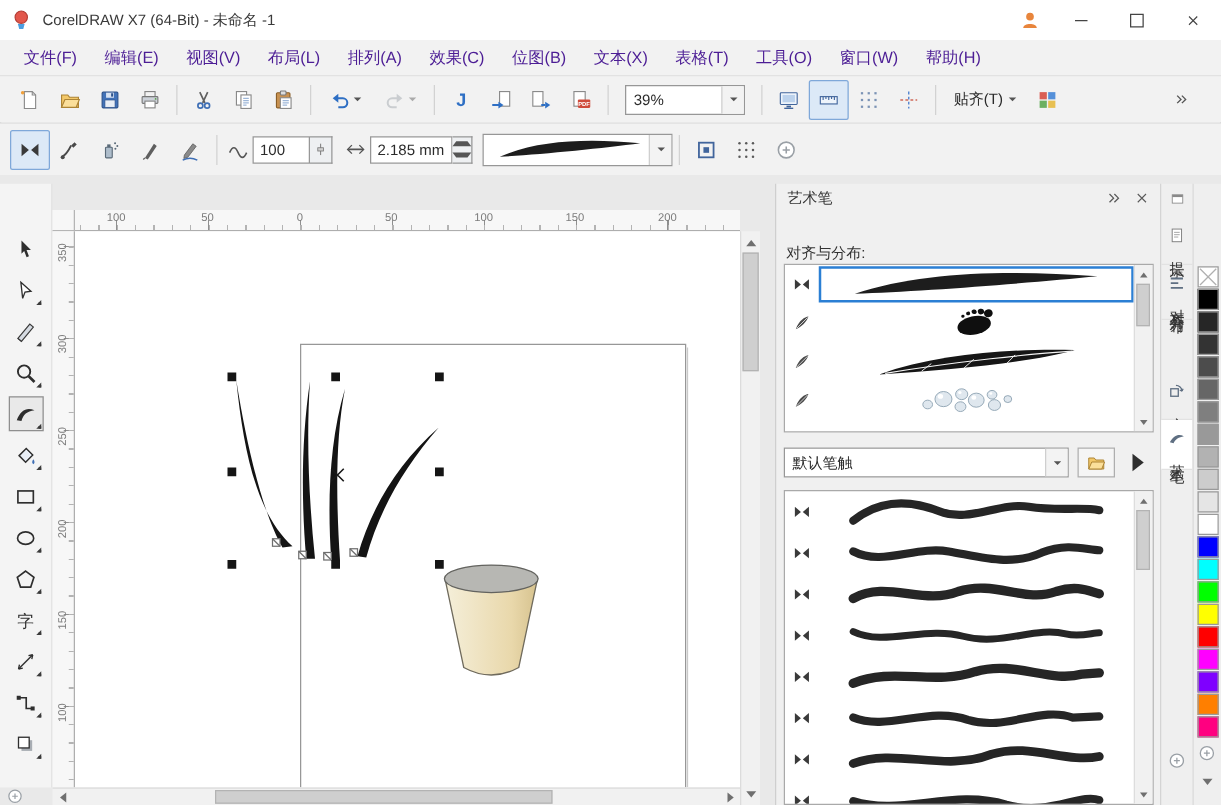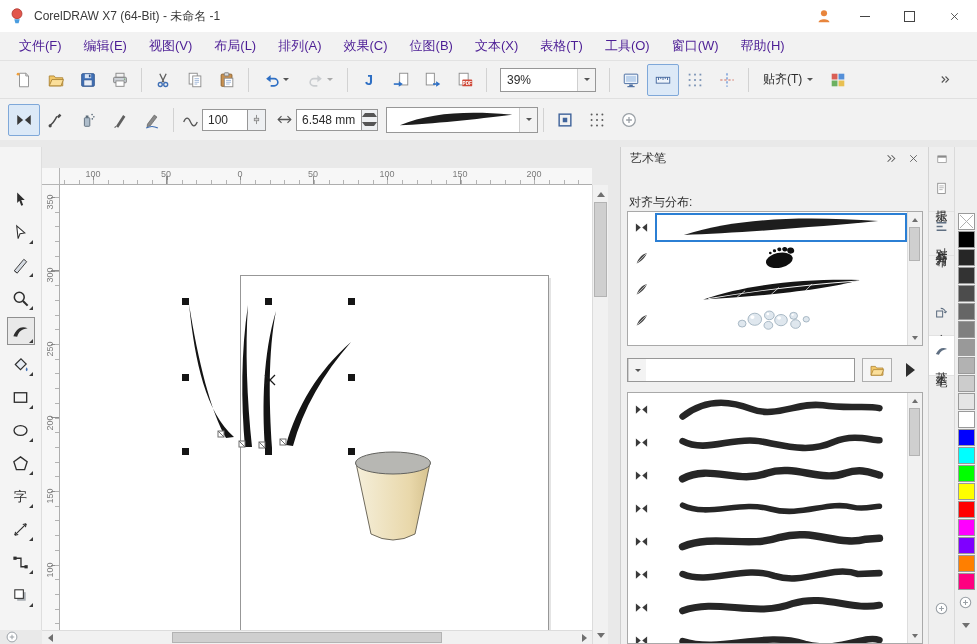--- a/index.html
+++ b/index.html
@@ -415,21 +415,21 @@
         </svg>
       </div>
       <span class="icon picon" style="margin-left: 10px;">
         <svg width="17" height="17" viewBox="0 0 20 20">
           <path d="M3,10 H17" stroke="#555" stroke-width="1.8"></path>
           <path d="M6.5,6 L2.5,10 L6.5,14" fill="none" stroke="#555" stroke-width="1.3"></path>
           <path d="M13.5,6 L17.5,10 L13.5,14" fill="none" stroke="#555" stroke-width="1.3"></path>
         </svg>
       </span>
       <div class="numbox" style="width: 66px;">
-        <span>6.548 mm</span>
+        <span>2.185 mm</span>
       </div>
       <div class="updown">
         <span>
           <span class="tri-up"></span>
         </span>
         <span>
           <span class="tri-dn"></span>
         </span>
       </div>
       <div class="combo stroke-combo">
@@ -763,20 +763,21 @@
             <span class="t-up" style="border-width:3.5px;border-bottom-width:4.5px;"></span>
           </span>
           <span class="in-thumb" style="top:15px;height:34px;"></span>
           <span class="sc-arr" style="left:0;bottom:0;width:14px;height:14px;">
             <span class="t-dn" style="border-width:3.5px;border-top-width:4.5px;"></span>
           </span>
         </div>
       </div>
 
     <div class="combo d-combo">
+      <span class="cval">默认笔触</span>
       <span class="cdd">
           <span class="dd-arrow" style="margin-top:3px;"></span>
         </span>
     </div>
     <div class="folder-btn">
       <span class="icon">
           <svg width="16" height="16" viewBox="0 0 20 20">
             <path d="M2.5,5.5 h5.5 l1.5,2 h8 V16.5 H2.5 Z" fill="#f3c869" stroke="#ad8435"></path>
             <path d="M2.5,16.5 L5.5,9.5 h12.8 l-2.8,7 Z" fill="#fbdf9a" stroke="#ad8435"></path>
           </svg>

